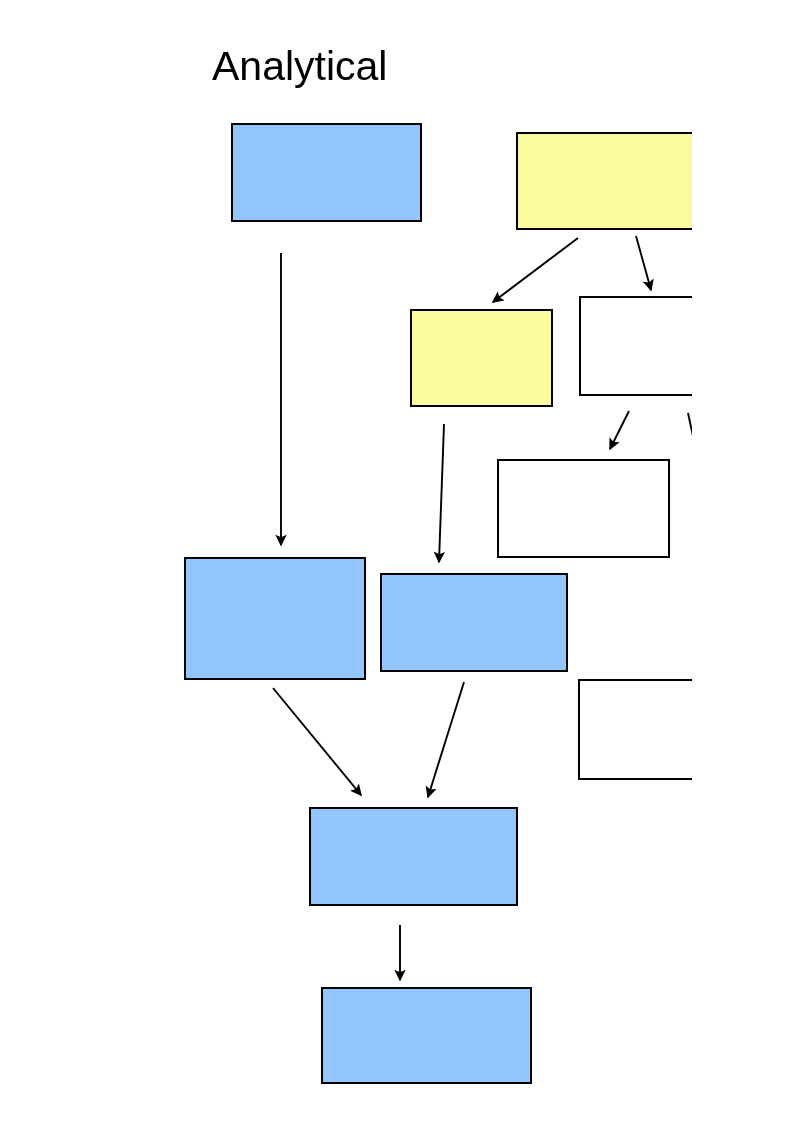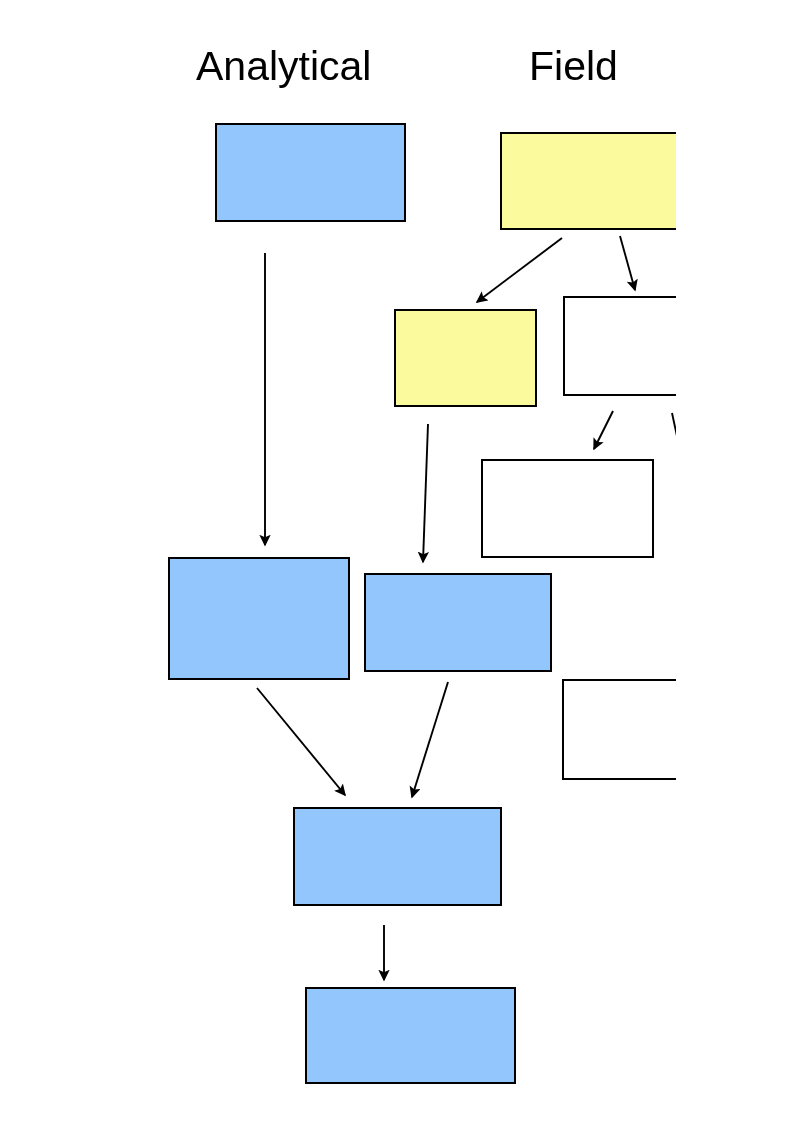--- a/index.html
+++ b/index.html
@@ -9,20 +9,21 @@
   }
   body {
     font-family: "Liberation Sans", sans-serif;
   }
   #diagram-canvas {
     position: relative;
     width: 676px;
     height: 1123px;
     background: #ffffff;
     overflow: hidden;
+    margin-left: 16px;
   }
   .col-heading {
     position: absolute;
     font-family: "Liberation Sans", sans-serif;
     font-size: 41px;
     font-weight: 400;
     color: #000000;
     line-height: 1;
     white-space: nowrap;
     letter-spacing: 0px;
@@ -53,21 +54,20 @@
     height: 1123px;
     pointer-events: none;
   }
 </style>
 </head>
 <body>
 
 <div id="diagram-canvas">
 
   <div class="col-heading" style="left:196px; top:46px;">Analytical</div>
-  <div class="col-heading" style="left:529px; top:46px;">Field</div>
 
   <svg id="arrow-layer" viewBox="0 0 794 1123" xmlns="http://www.w3.org/2000/svg">
     <defs>
       <marker id="arrowhead" markerWidth="7" markerHeight="7" refX="5.4" refY="3" orient="auto" markerUnits="strokeWidth">
         <path d="M0,0 L6.2,3 L0,6 L1.3,3 Z" fill="#000000"></path>
       </marker>
     </defs>
     <g id="edge-group" stroke="#000000" stroke-width="1.9" fill="none">
         <line x1="265" y1="253" x2="265" y2="545" marker-end="url(#arrowhead)"></line>
         <line x1="562" y1="238" x2="477" y2="302" marker-end="url(#arrowhead)"></line>

